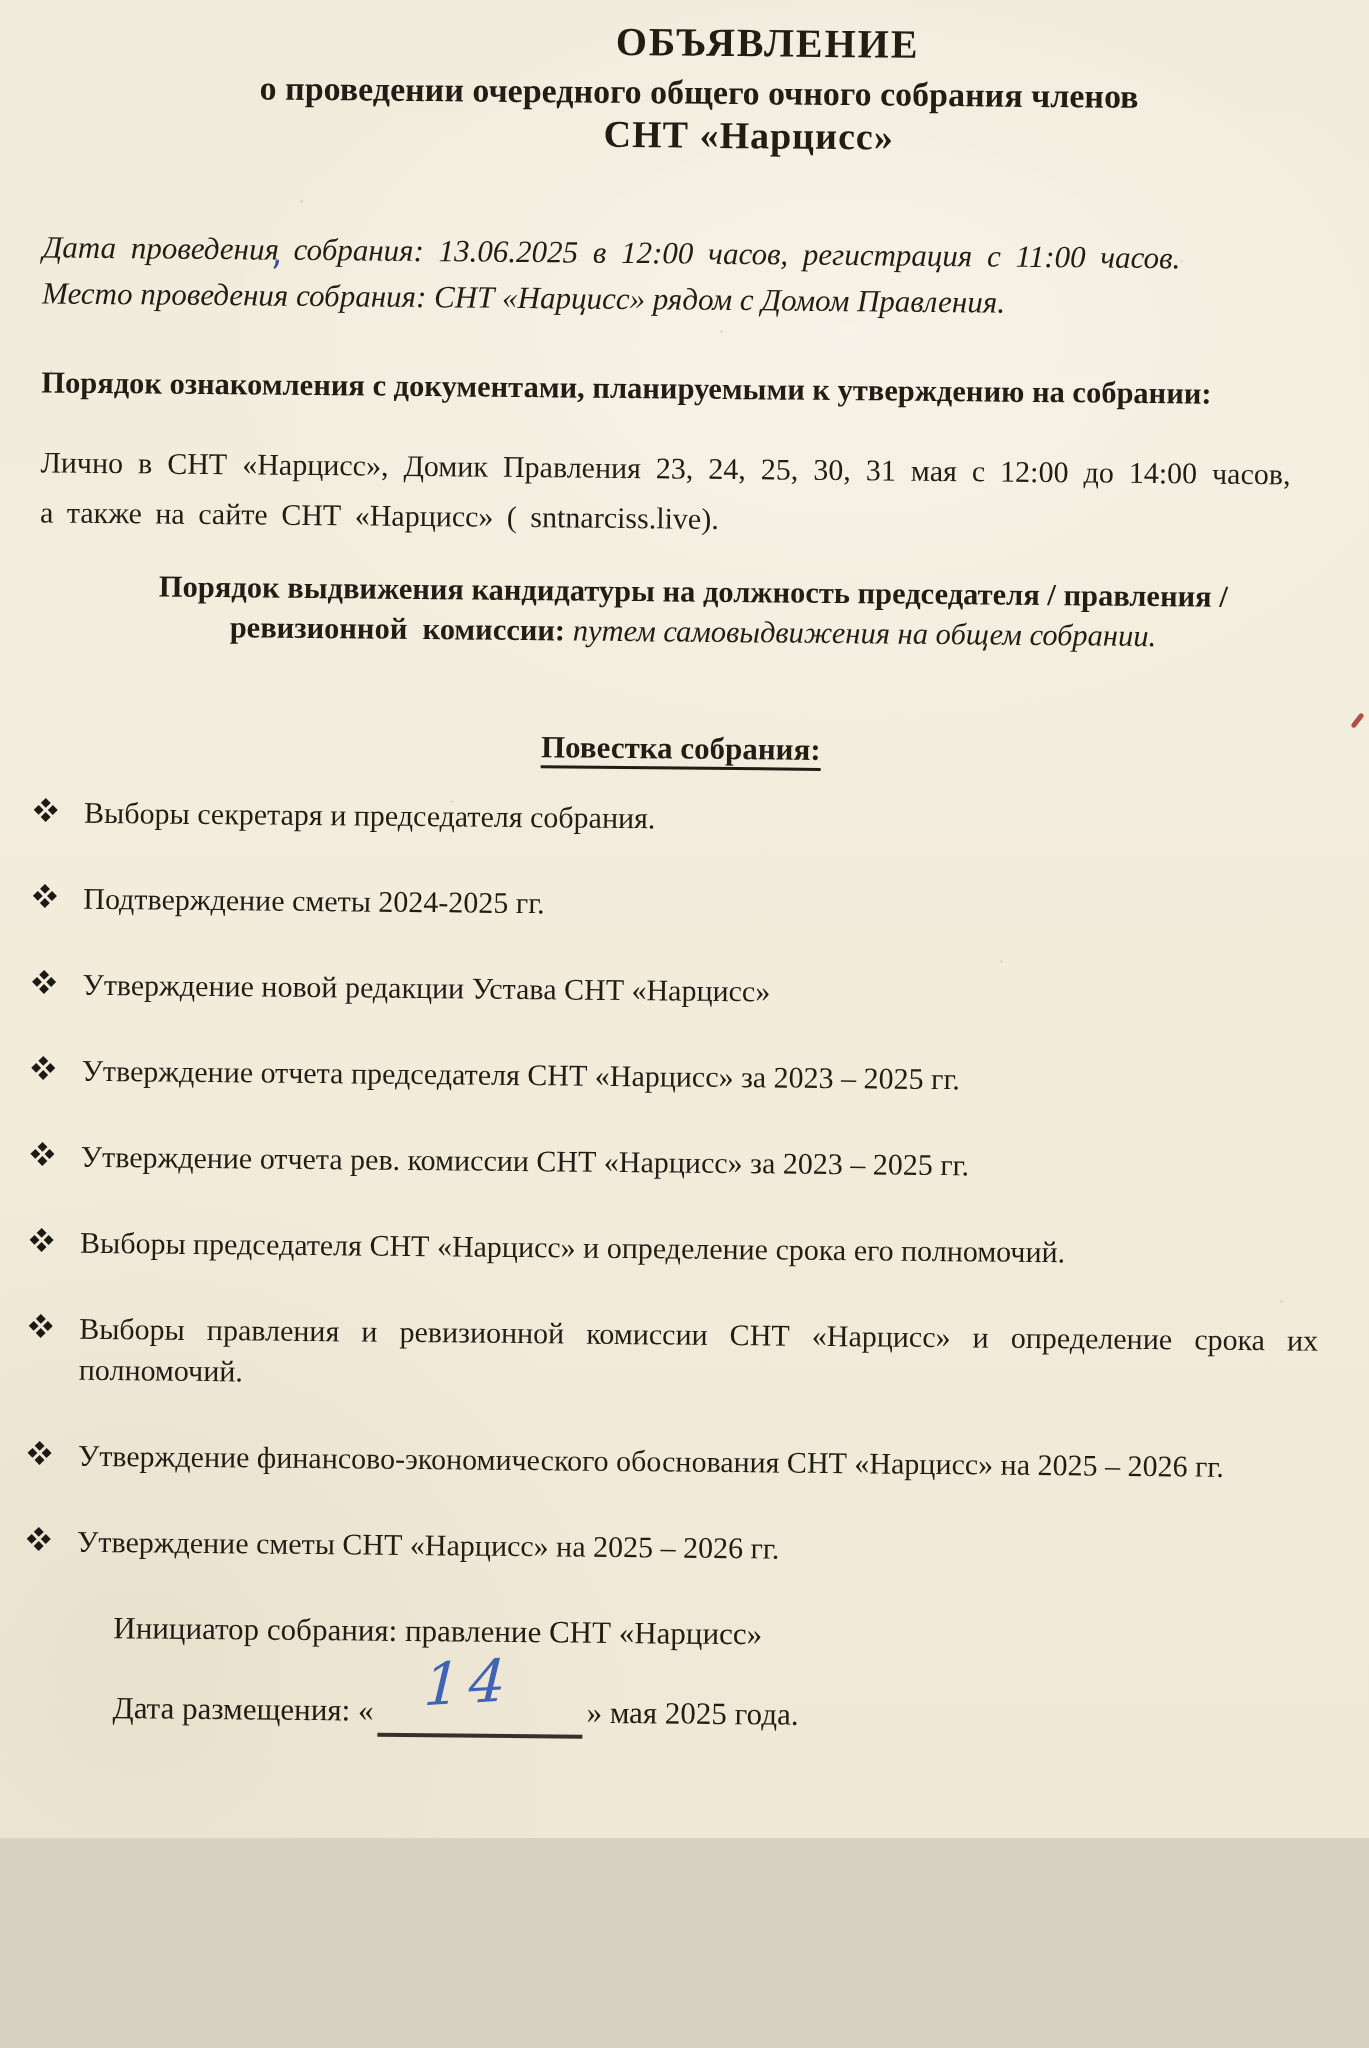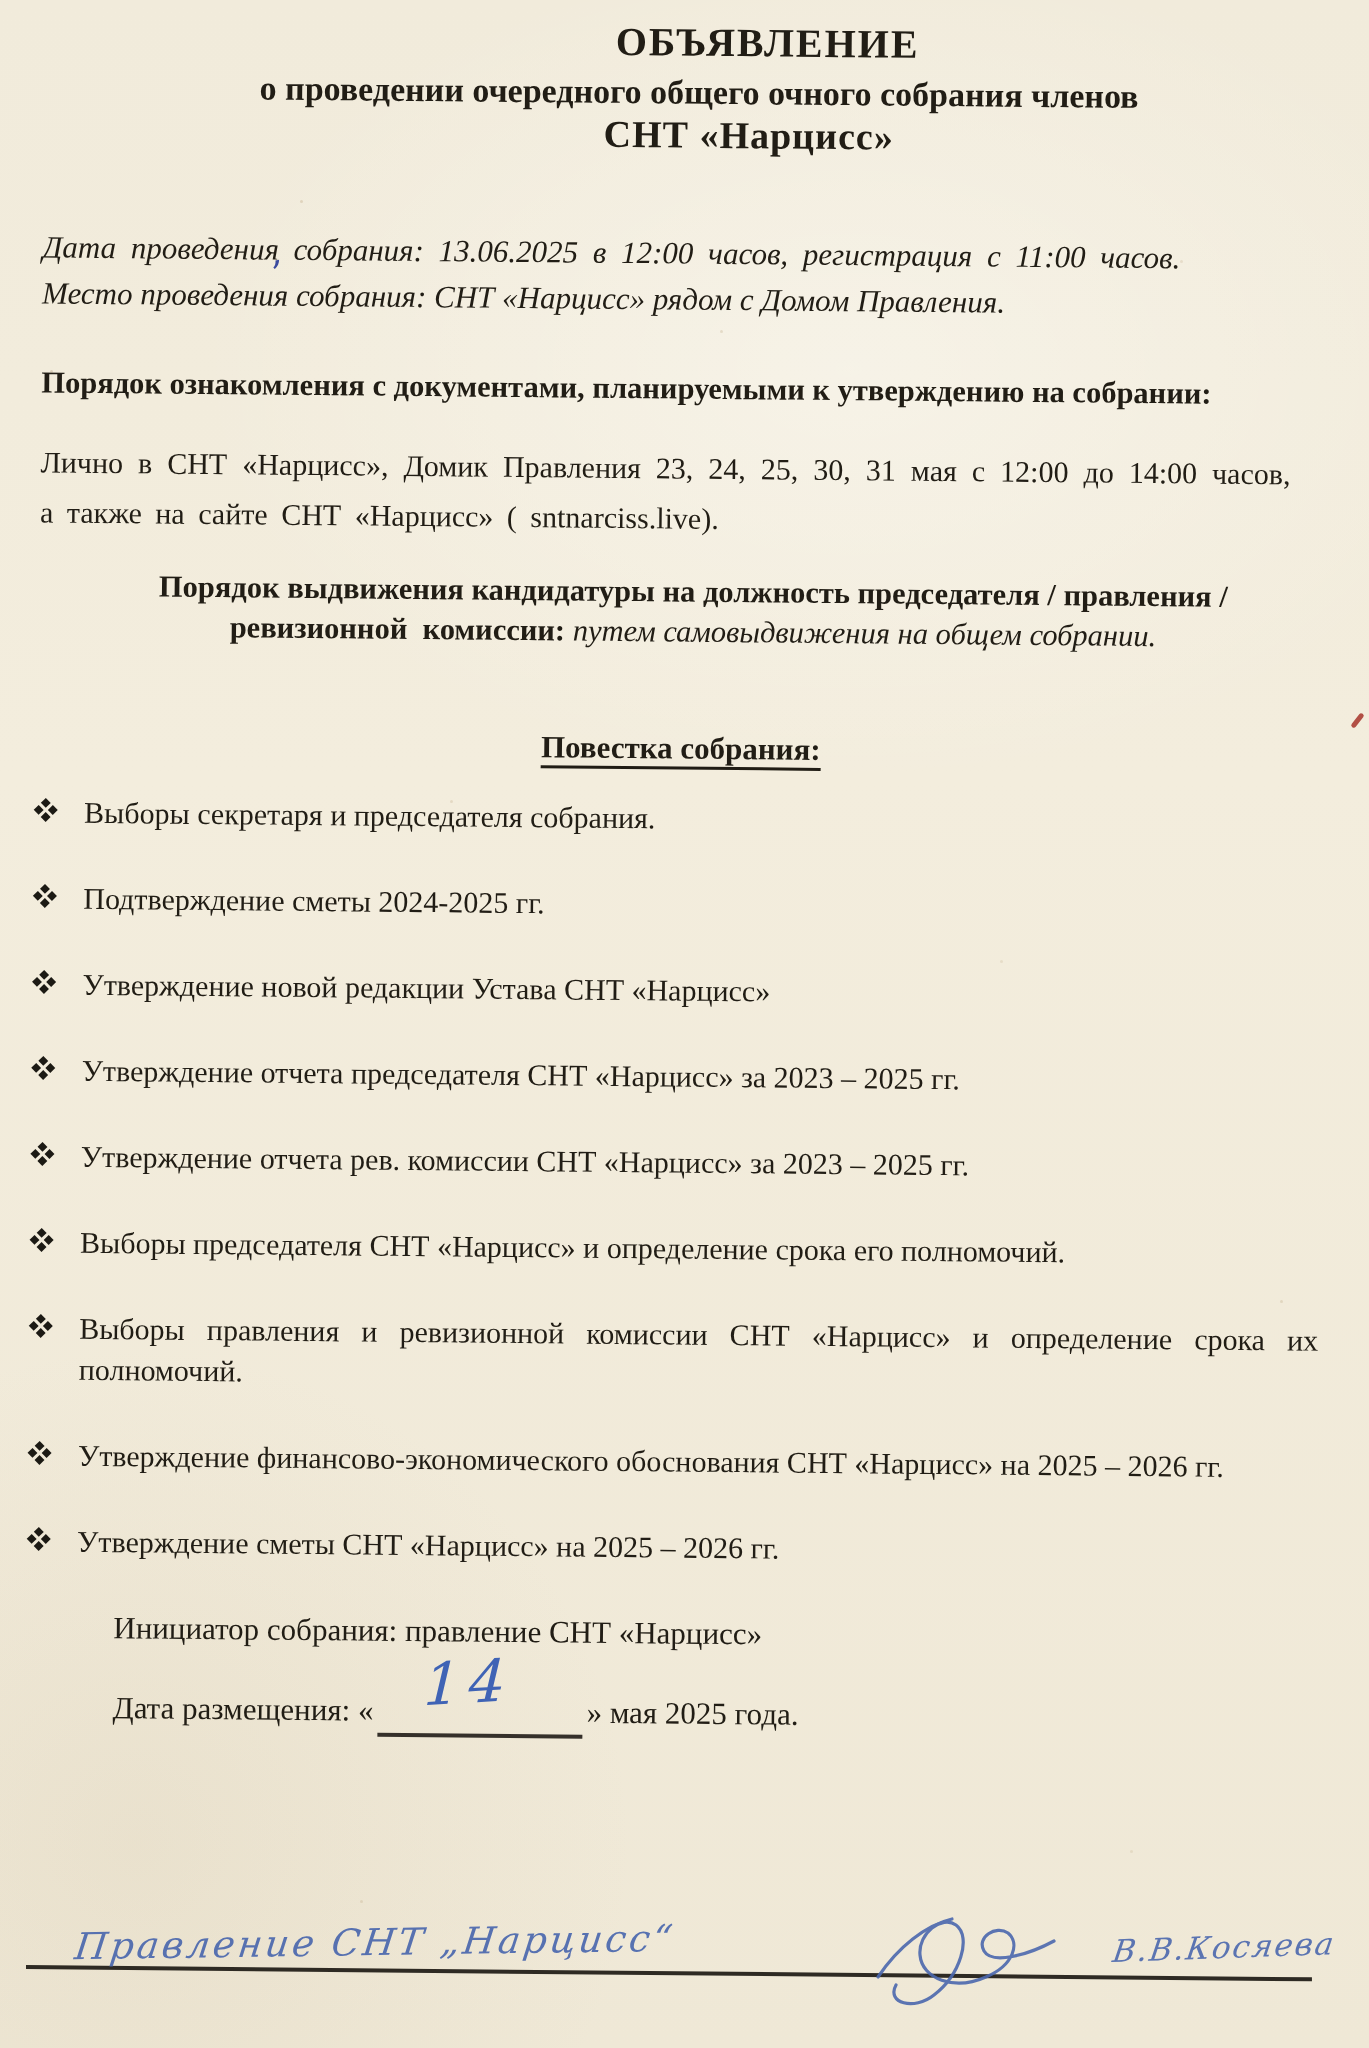--- a/index.html
+++ b/index.html
@@ -1,18 +1,18 @@
 <!DOCTYPE html>
 <html lang="ru"><head>
 <meta charset="utf-8">
 <style>
   html,body{margin:0;padding:0;background:#d8d2c2;}
   .paper{
     position:relative;
-    width:1369px;height:2048px;
+    width:1369px;height:1838px;
     margin:0;
     overflow:hidden;
     background:
       radial-gradient(1100px 700px at 62% 18%, rgba(255,255,252,.35), rgba(255,255,252,0) 60%),
       radial-gradient(900px 900px at 10% 90%, rgba(205,190,160,.18), rgba(205,190,160,0) 55%),
       linear-gradient(180deg,#f1ebdb 0%,#f3eddd 38%,#efe8d6 100%);
     font-family:"Liberation Serif","DejaVu Serif",serif;
     color:#211d15;
   }
   

